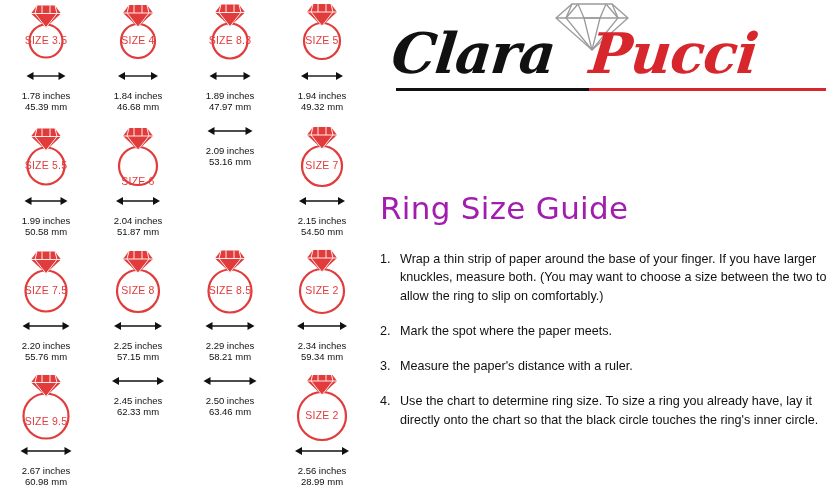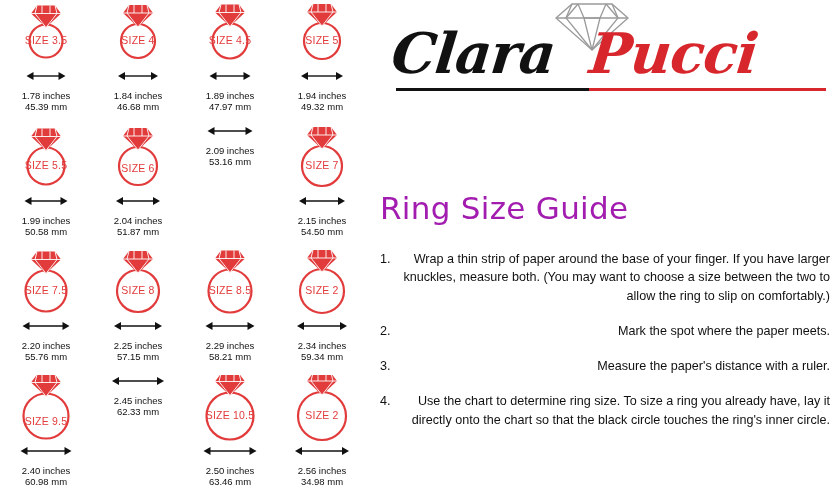--- a/index.html
+++ b/index.html
@@ -149,21 +149,20 @@
     line-height: 1.45;
     color: #111;
     margin-bottom: 17px;
   }
   .step-num {
     width: 20px;
     flex: 0 0 20px;
   }
   .step-text {
     flex: 1 1 auto;
-    text-align: right;
   }
 </style>
 </head>
 <body>
 
 <div class="page">
 
   <div class="size-grid" id="size-grid">
       <div class="size-cell">
         <div class="ring-wrap">
@@ -227,21 +226,21 @@
               <path d="M28 12.5 L34 4.5 L52 4.5 L58 12.5 L43 26.5 Z"></path>
             </g>
             <g stroke="#ffffff" stroke-width="0.9" fill="none">
               <path d="M28 12.5 L58 12.5"></path>
               <path d="M34 4.5 L32 12.5 L43 26.5"></path>
               <path d="M52 4.5 L54 12.5 L43 26.5"></path>
               <path d="M39 4.5 L39 12.5"></path>
               <path d="M47 4.5 L47 12.5"></path>
             </g>
           </svg>
-          <div class="size-label" style="top: 34px;">SIZE 4.5</div>
+          <div class="size-label" style="top: 34px;">SIZE 8.3</div>
         </div>
         <div class="arrow-wrap"><svg width="86" height="12" viewBox="0 0 86 12">
             <line x1="27.5" y1="6" x2="58.5" y2="6" stroke="#111" stroke-width="1.4"></line>
             <polygon points="22.5,6 29.5,2 29.5,10" fill="#111"></polygon>
             <polygon points="63.5,6 56.5,2 56.5,10" fill="#111"></polygon>
           </svg></div>
         <div class="measures">
           <div>1.89 inches</div>
           <div class="mm">47.97 mm</div>
         </div>
@@ -308,21 +307,21 @@
               <path d="M28 11 L34 3 L52 3 L58 11 L43 25 Z"></path>
             </g>
             <g stroke="#ffffff" stroke-width="0.9" fill="none">
               <path d="M28 11 L58 11"></path>
               <path d="M34 3 L32 11 L43 25"></path>
               <path d="M52 3 L54 11 L43 25"></path>
               <path d="M39 3 L39 11"></path>
               <path d="M47 3 L47 11"></path>
             </g>
           </svg>
-          <div class="size-label" style="top: 37px;">SIZE 6</div>
+          <div class="size-label" style="top: 50px;">SIZE 6</div>
         </div>
         <div class="arrow-wrap"><svg width="86" height="12" viewBox="0 0 86 12">
             <line x1="26" y1="6" x2="60" y2="6" stroke="#111" stroke-width="1.4"></line>
             <polygon points="21,6 28,2 28,10" fill="#111"></polygon>
             <polygon points="65,6 58,2 58,10" fill="#111"></polygon>
           </svg></div>
         <div class="measures">
           <div>2.04 inches</div>
           <div class="mm">51.87 mm</div>
         </div>
@@ -489,52 +488,36 @@
             </g>
           </svg>
           <div class="size-label" style="top: 40px;">SIZE 9.5</div>
         </div>
         <div class="arrow-wrap"><svg width="86" height="12" viewBox="0 0 86 12">
             <line x1="22.5" y1="6" x2="63.5" y2="6" stroke="#111" stroke-width="1.4"></line>
             <polygon points="17.5,6 24.5,2 24.5,10" fill="#111"></polygon>
             <polygon points="68.5,6 61.5,2 61.5,10" fill="#111"></polygon>
           </svg></div>
         <div class="measures">
-          <div>2.40 inches</div>
+          <div>2.67 inches</div>
           <div class="mm">60.98 mm</div>
         </div>
       </div>
       <div class="size-cell">
         <div class="arrow-wrap"><svg width="86" height="12" viewBox="0 0 86 12">
             <line x1="22" y1="6" x2="64" y2="6" stroke="#111" stroke-width="1.4"></line>
             <polygon points="17,6 24,2 24,10" fill="#111"></polygon>
             <polygon points="69,6 62,2 62,10" fill="#111"></polygon>
           </svg></div>
         <div class="measures">
           <div>2.45 inches</div>
           <div class="mm">62.33 mm</div>
         </div>
       </div>
       <div class="size-cell">
-        <div class="ring-wrap">
-          <svg class="ring-svg" width="86" height="70" viewBox="0 0 86 70">
-            <circle cx="43" cy="41" r="23.5" fill="none" stroke="#e23b3b" stroke-width="2.2"></circle>
-            <g fill="#e23b3b">
-              <path d="M28 6.5 L34 -1.5 L52 -1.5 L58 6.5 L43 20.5 Z"></path>
-            </g>
-            <g stroke="#ffffff" stroke-width="0.9" fill="none">
-              <path d="M28 6.5 L58 6.5"></path>
-              <path d="M34 -1.5 L32 6.5 L43 20.5"></path>
-              <path d="M52 -1.5 L54 6.5 L43 20.5"></path>
-              <path d="M39 -1.5 L39 6.5"></path>
-              <path d="M47 -1.5 L47 6.5"></path>
-            </g>
-          </svg>
-          <div class="size-label" style="top: 34px;">SIZE 10.5</div>
-        </div>
         <div class="arrow-wrap"><svg width="86" height="12" viewBox="0 0 86 12">
             <line x1="21.5" y1="6" x2="64.5" y2="6" stroke="#111" stroke-width="1.4"></line>
             <polygon points="16.5,6 23.5,2 23.5,10" fill="#111"></polygon>
             <polygon points="69.5,6 62.5,2 62.5,10" fill="#111"></polygon>
           </svg></div>
         <div class="measures">
           <div>2.50 inches</div>
           <div class="mm">63.46 mm</div>
         </div>
       </div>
@@ -555,21 +538,21 @@
           </svg>
           <div class="size-label" style="top: 34px;">SIZE 2</div>
         </div>
         <div class="arrow-wrap"><svg width="86" height="12" viewBox="0 0 86 12">
             <line x1="21" y1="6" x2="65" y2="6" stroke="#111" stroke-width="1.4"></line>
             <polygon points="16,6 23,2 23,10" fill="#111"></polygon>
             <polygon points="70,6 63,2 63,10" fill="#111"></polygon>
           </svg></div>
         <div class="measures">
           <div>2.56 inches</div>
-          <div class="mm">34.98 mm</div>
+          <div class="mm">28.99 mm</div>
         </div>
       </div>
     </div>
 
   <div class="right">
 
     <div class="logo">
       <div class="logo-diamond">
         <svg width="88" height="54" viewBox="0 0 88 54">
           <g fill="none" stroke="#9a9a9a" stroke-width="1.3">

